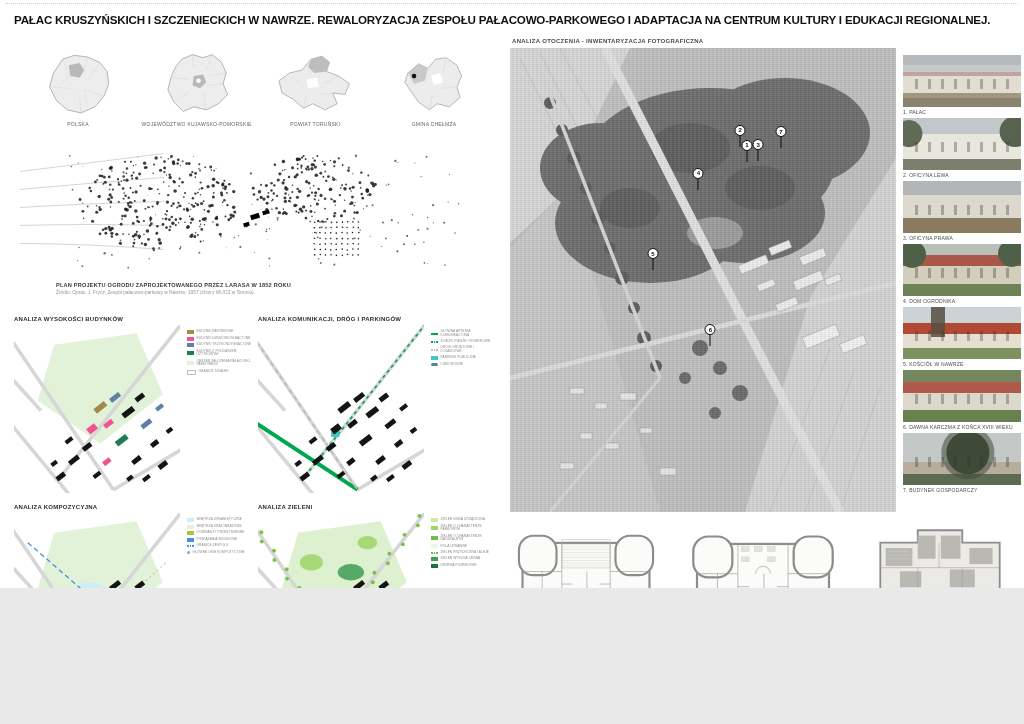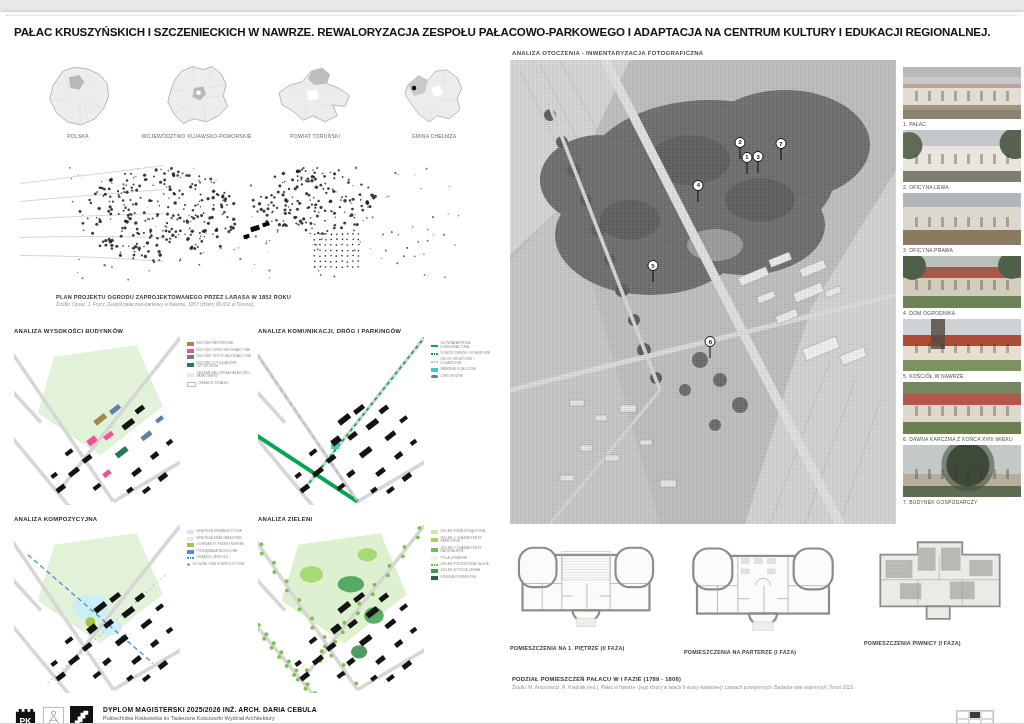--- a/index.html
+++ b/index.html
@@ -1,16 +1,16 @@
 <!DOCTYPE html>
 <html><head>
 <meta charset="utf-8">
 <style>
   html,body{margin:0;padding:0;background:#e9e9e9;font-family:"Liberation Sans",sans-serif;}
-  .board{position:relative;width:1024px;height:711px;background:#fff;overflow:hidden;color:#1c1c1c;margin:12px auto;box-shadow:0 0 4px rgba(0,0,0,.2);}
+  .board{position:relative;width:1024px;height:588px;background:#fff;overflow:hidden;color:#1c1c1c;margin:0 auto;box-shadow:0 0 4px rgba(0,0,0,.2);}
   .scanline{position:absolute;top:3px;left:6px;right:6px;border-top:1.5px dotted #cfcfcf;}
 
   
   .title{position:absolute;left:14px;top:13px;width:998px;font-weight:700;font-size:11.6px;letter-spacing:-.2px;white-space:nowrap;color:#111;}
 
   
   .locators{position:absolute;left:22px;top:50px;width:468px;display:flex;justify-content:space-between;}
   .locator{width:112px;display:flex;flex-direction:column;align-items:center;}
   .locator svg{width:88px;height:66px;}
   .loc-lbl{font-size:5px;color:#666;margin-top:5px;letter-spacing:.25px;text-align:center;}

